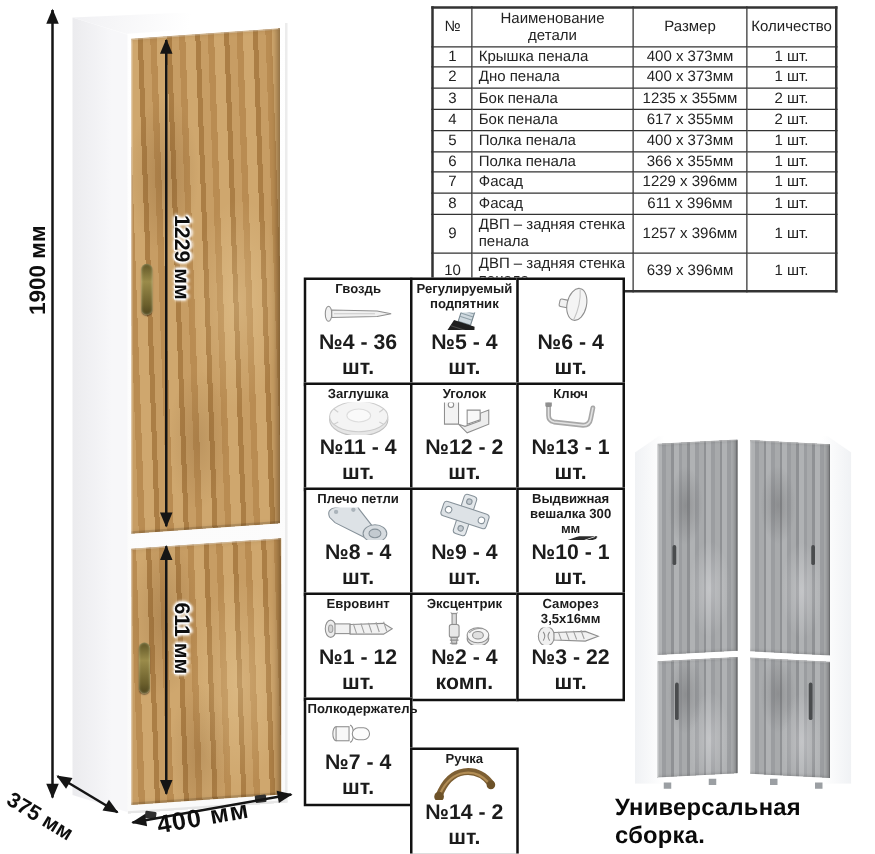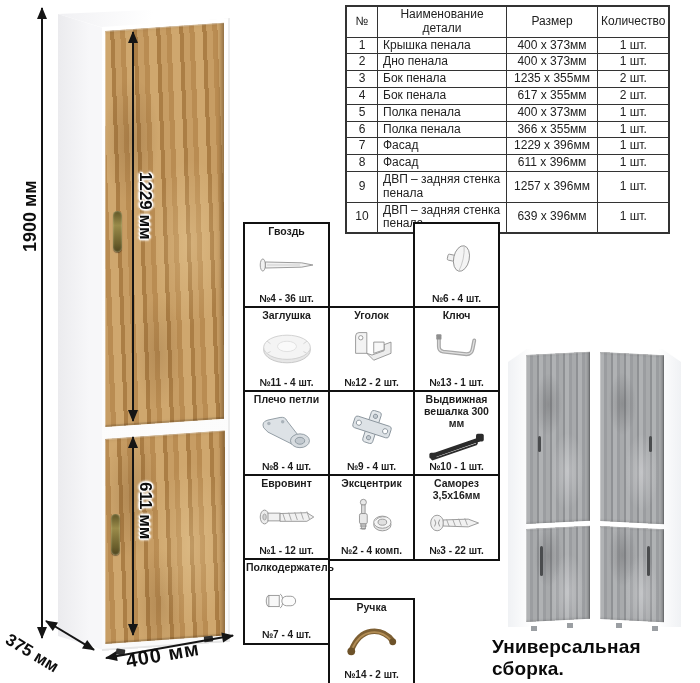--- a/index.html
+++ b/index.html
@@ -57,21 +57,21 @@
   .c-num{width:24px;} .c-name{width:122px;} .c-size{width:84px;} .c-qty{width:62px;margin-left:25px;}
   .parts tr{height:16px;}
 
   
   .hw-grid{position:absolute;left:243px;top:222px;width:257px;height:350px;}
   .hw-cell{position:absolute;width:87px;height:87px;border:2px solid #111;background:#fff;
            box-sizing:border-box;display:flex;flex-direction:column;}
   .hw-title{font-weight:bold;font-size:10.5px;text-align:center;line-height:1.12;padding:2px 1px 0 1px;}
   .hw-icon{flex:1;display:flex;align-items:center;justify-content:center;overflow:hidden;}
   .hw-icon svg{width:70px;height:38px;}
-  .hw-qty{font-weight:bold;font-size:10px;text-align:center;padding-bottom:3px;}
+  .hw-qty{font-weight:bold;font-size:17px;text-align:center;padding-bottom:3px;}
 
   
   .mini{position:absolute;width:88px;height:286px;}
   .mini .body{position:absolute;inset:0;background:linear-gradient(90deg,#eef0f3,#ffffff 30%);
               filter:drop-shadow(0 0 1px #d4d4da);}
   .mini-left .body{clip-path:polygon(3px 16px,22px 3px,86px 7px,86px 281px,3px 281px);}
   .mini-right .body{background:linear-gradient(270deg,#eef0f3,#ffffff 30%);
               clip-path:polygon(2px 7px,66px 3px,85px 16px,85px 281px,2px 281px);}
   .gray-door{position:absolute;
       background:
@@ -191,20 +191,37 @@
       <div class="hw-cell" style="left: 0px; top: 0px;">
         <div class="hw-title">Гвоздь</div>
         <div class="hw-icon">
           <svg viewBox="0 0 70 44">
             <ellipse cx="7" cy="22" rx="3" ry="7" fill="#f1f1f1" stroke="#8f8f8f"></ellipse>
             <path d="M10 18.5 L52 19.5 L65 22 L52 24.5 L10 25.5 Z" fill="#f1f1f1" stroke="#8f8f8f"></path>
             <line x1="12" y1="22" x2="50" y2="22" stroke="#c9c9c9"></line>
           </svg>
         </div>
         <div class="hw-qty">№4 - 36 шт.</div>
+      </div>
+      <div class="hw-cell" style="left: 85px; top: 0px;">
+        <div class="hw-title">Регулируемый подпятник</div>
+        <div class="hw-icon">
+          <svg viewBox="0 0 70 44">
+            <g transform="rotate(18 35 22)">
+              <rect x="31" y="1" width="8" height="9" rx="2" fill="#b9c6ce" stroke="#77868f"></rect>
+              <rect x="29" y="10" width="12" height="14" fill="#cfd9df" stroke="#77868f"></rect>
+              <line x1="29" y1="13" x2="41" y2="13" stroke="#8fa0a8"></line>
+              <line x1="29" y1="16" x2="41" y2="16" stroke="#8fa0a8"></line>
+              <line x1="29" y1="19" x2="41" y2="19" stroke="#8fa0a8"></line>
+              <path d="M25 24 h20 l3 11 a3 3 0 0 1 -3 3 h-20 a3 3 0 0 1 -3 -3 z" fill="#1f1f1f"></path>
+              <line x1="24" y1="30" x2="46" y2="30" stroke="#4a4a4a"></line>
+            </g>
+          </svg>
+        </div>
+        <div class="hw-qty">№5 - 4 шт.</div>
       </div>
       <div class="hw-cell" style="left: 170px; top: 0px;">
         <div class="hw-icon">
           <svg viewBox="0 0 70 44">
             <g transform="rotate(12 38 22)">
               <rect x="24" y="19" width="8" height="7" rx="1.5" fill="#f1f1f1" stroke="#8f8f8f"></rect>
               <ellipse cx="40" cy="21" rx="9" ry="15" fill="#f4f4f4" stroke="#8f8f8f"></ellipse>
               <path d="M40 6 Q44 21 40 36" fill="none" stroke="#c4c4c4"></path>
             </g>
           </svg>

